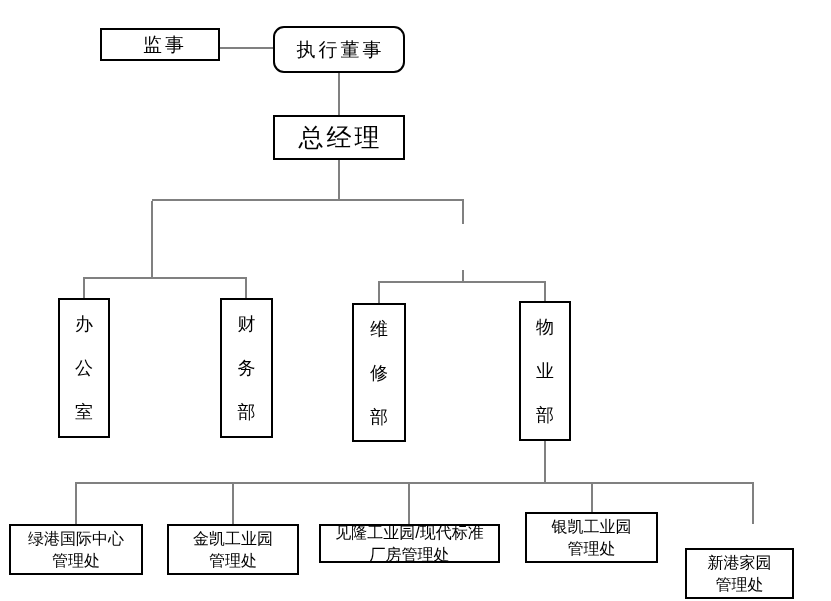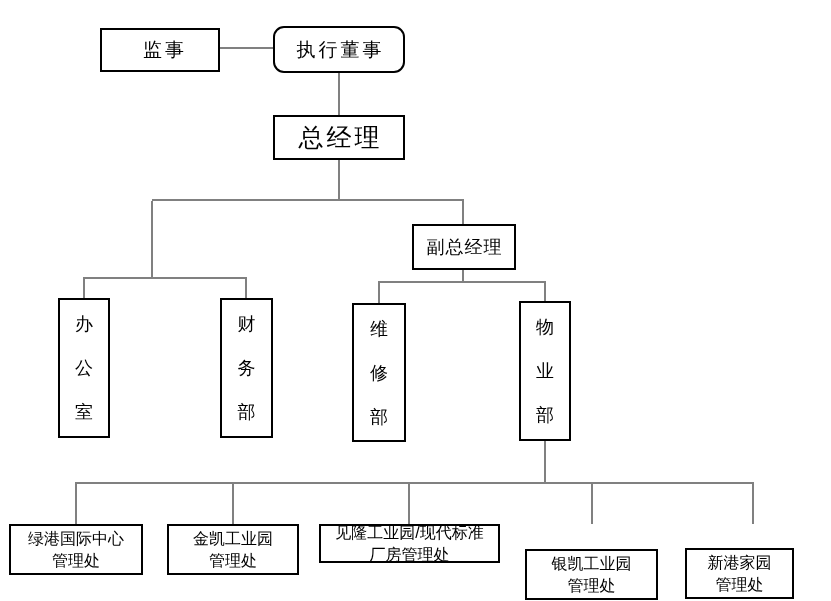--- a/index.html
+++ b/index.html
@@ -28,40 +28,40 @@
   .box .lbl {
     white-space: pre-line;
     text-align: center;
     display: block;
   }
   .conn {
     position: absolute;
     background: #808080;
   }
   
-  #b-jianshi        { left:100px; top:28px;  width:120px; height:44px; font-size:19px;padding-left:7px; }
+  #b-jianshi        { left:100px; top:28px;  width:120px; height:33px; font-size:19px;padding-left:7px; }
   #b-zhixingdongshi { left:273px; top:26px;  width:132px; height:47px; font-size:19px;border-radius:11px; }
   #b-jianshi .lbl, #b-zhixingdongshi .lbl, #b-zongjingli .lbl { letter-spacing:3px; text-indent:3px; }
   
   #b-zongjingli     { left:273px; top:115px; width:132px; height:45px; font-size:25px; }
   
   #b-fuzongjingli   { left:412px; top:224px; width:104px; height:46px; font-size:18px; }
   #b-fuzongjingli .lbl { letter-spacing:1px; text-indent:1px; }
   
   #b-bangongshi { left:58px;  top:298px; width:52px; height:140px; }
   #b-caiwubu    { left:220px; top:298px; width:53px; height:140px; }
   #b-weixiubu   { left:352px; top:303px; width:54px; height:139px; }
   #b-wuyebu     { left:519px; top:301px; width:52px; height:140px; }
   .vbox { font-size:18px; }
   .vbox .lbl { line-height:44px; }
   
   #b-lvgang   { left:9px;   top:524px; width:134px; height:51px; }
   #b-jinkai   { left:167px; top:524px; width:132px; height:51px; }
   #b-jianlong { left:319px; top:524px; width:181px; height:39px; }
-  #b-yinkai   { left:525px; top:549px; width:133px; height:51px; }
+  #b-yinkai   { left:525px; top:512px; width:133px; height:51px; }
   #b-xingang  { left:685px; top:548px; width:109px; height:51px; }
   .mbox { font-size:16px; }
   .mbox .lbl { line-height:22px; }
   
   #c-js-zxds   { left:220px; top:47px;  width:53px;  height:2px; }
   #c-zxds-zjl  { left:338px; top:73px;  width:2px;   height:42px; }
   #c-zjl-down  { left:338px; top:160px; width:2px;   height:40px; }
   #c-h-200     { left:152px; top:199px; width:312px; height:2px; }
   #c-v-left    { left:151px; top:201px; width:2px;   height:77px; }
   #c-h-278     { left:83px;  top:277px; width:164px; height:2px; }
@@ -108,23 +108,20 @@
 
   <div class="box" id="b-jianshi">
     <span class="lbl">监事</span>
   </div>
   <div class="box" id="b-zhixingdongshi">
     <span class="lbl">执行董事</span>
   </div>
   <div class="box" id="b-zongjingli">
     <span class="lbl">总经理</span>
   </div>
-  <div class="box" id="b-fuzongjingli">
-    <span class="lbl">副总经理</span>
-  </div>
 
   <div class="box vbox" id="b-bangongshi">
     <span class="lbl">办
 公
 室</span>
   </div>
   <div class="box vbox" id="b-caiwubu">
     <span class="lbl">财
 务
 部</span>

